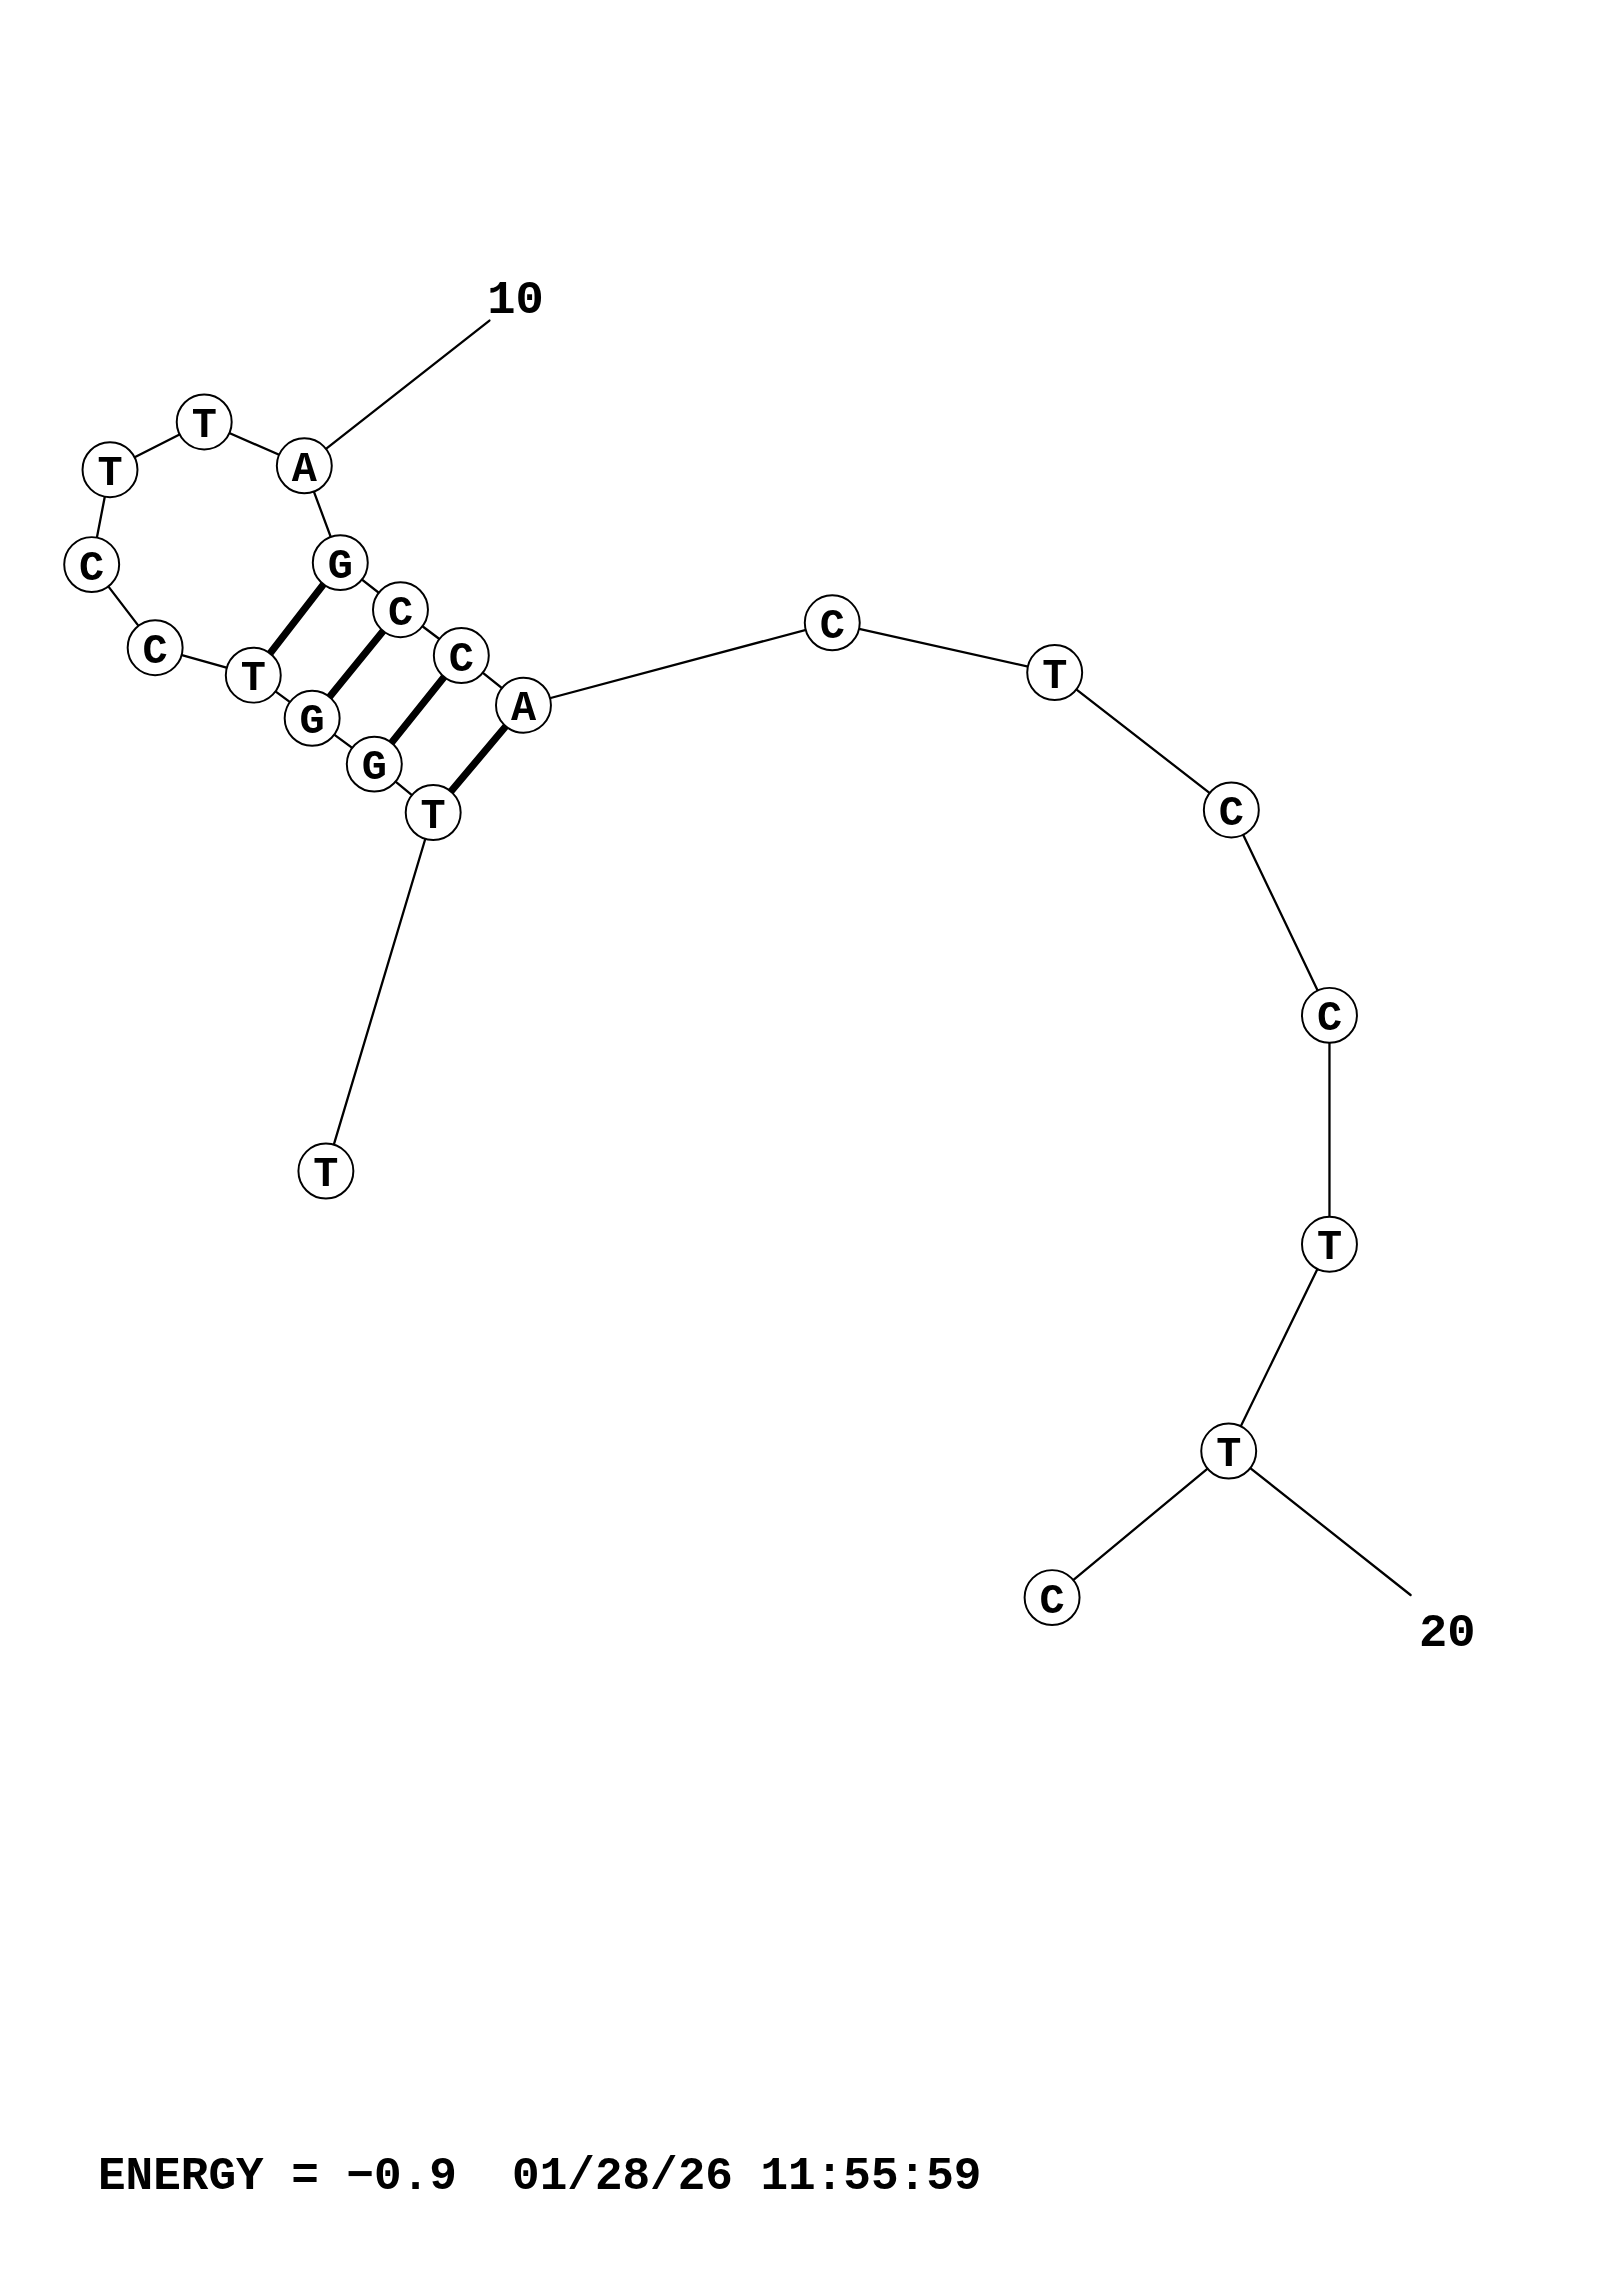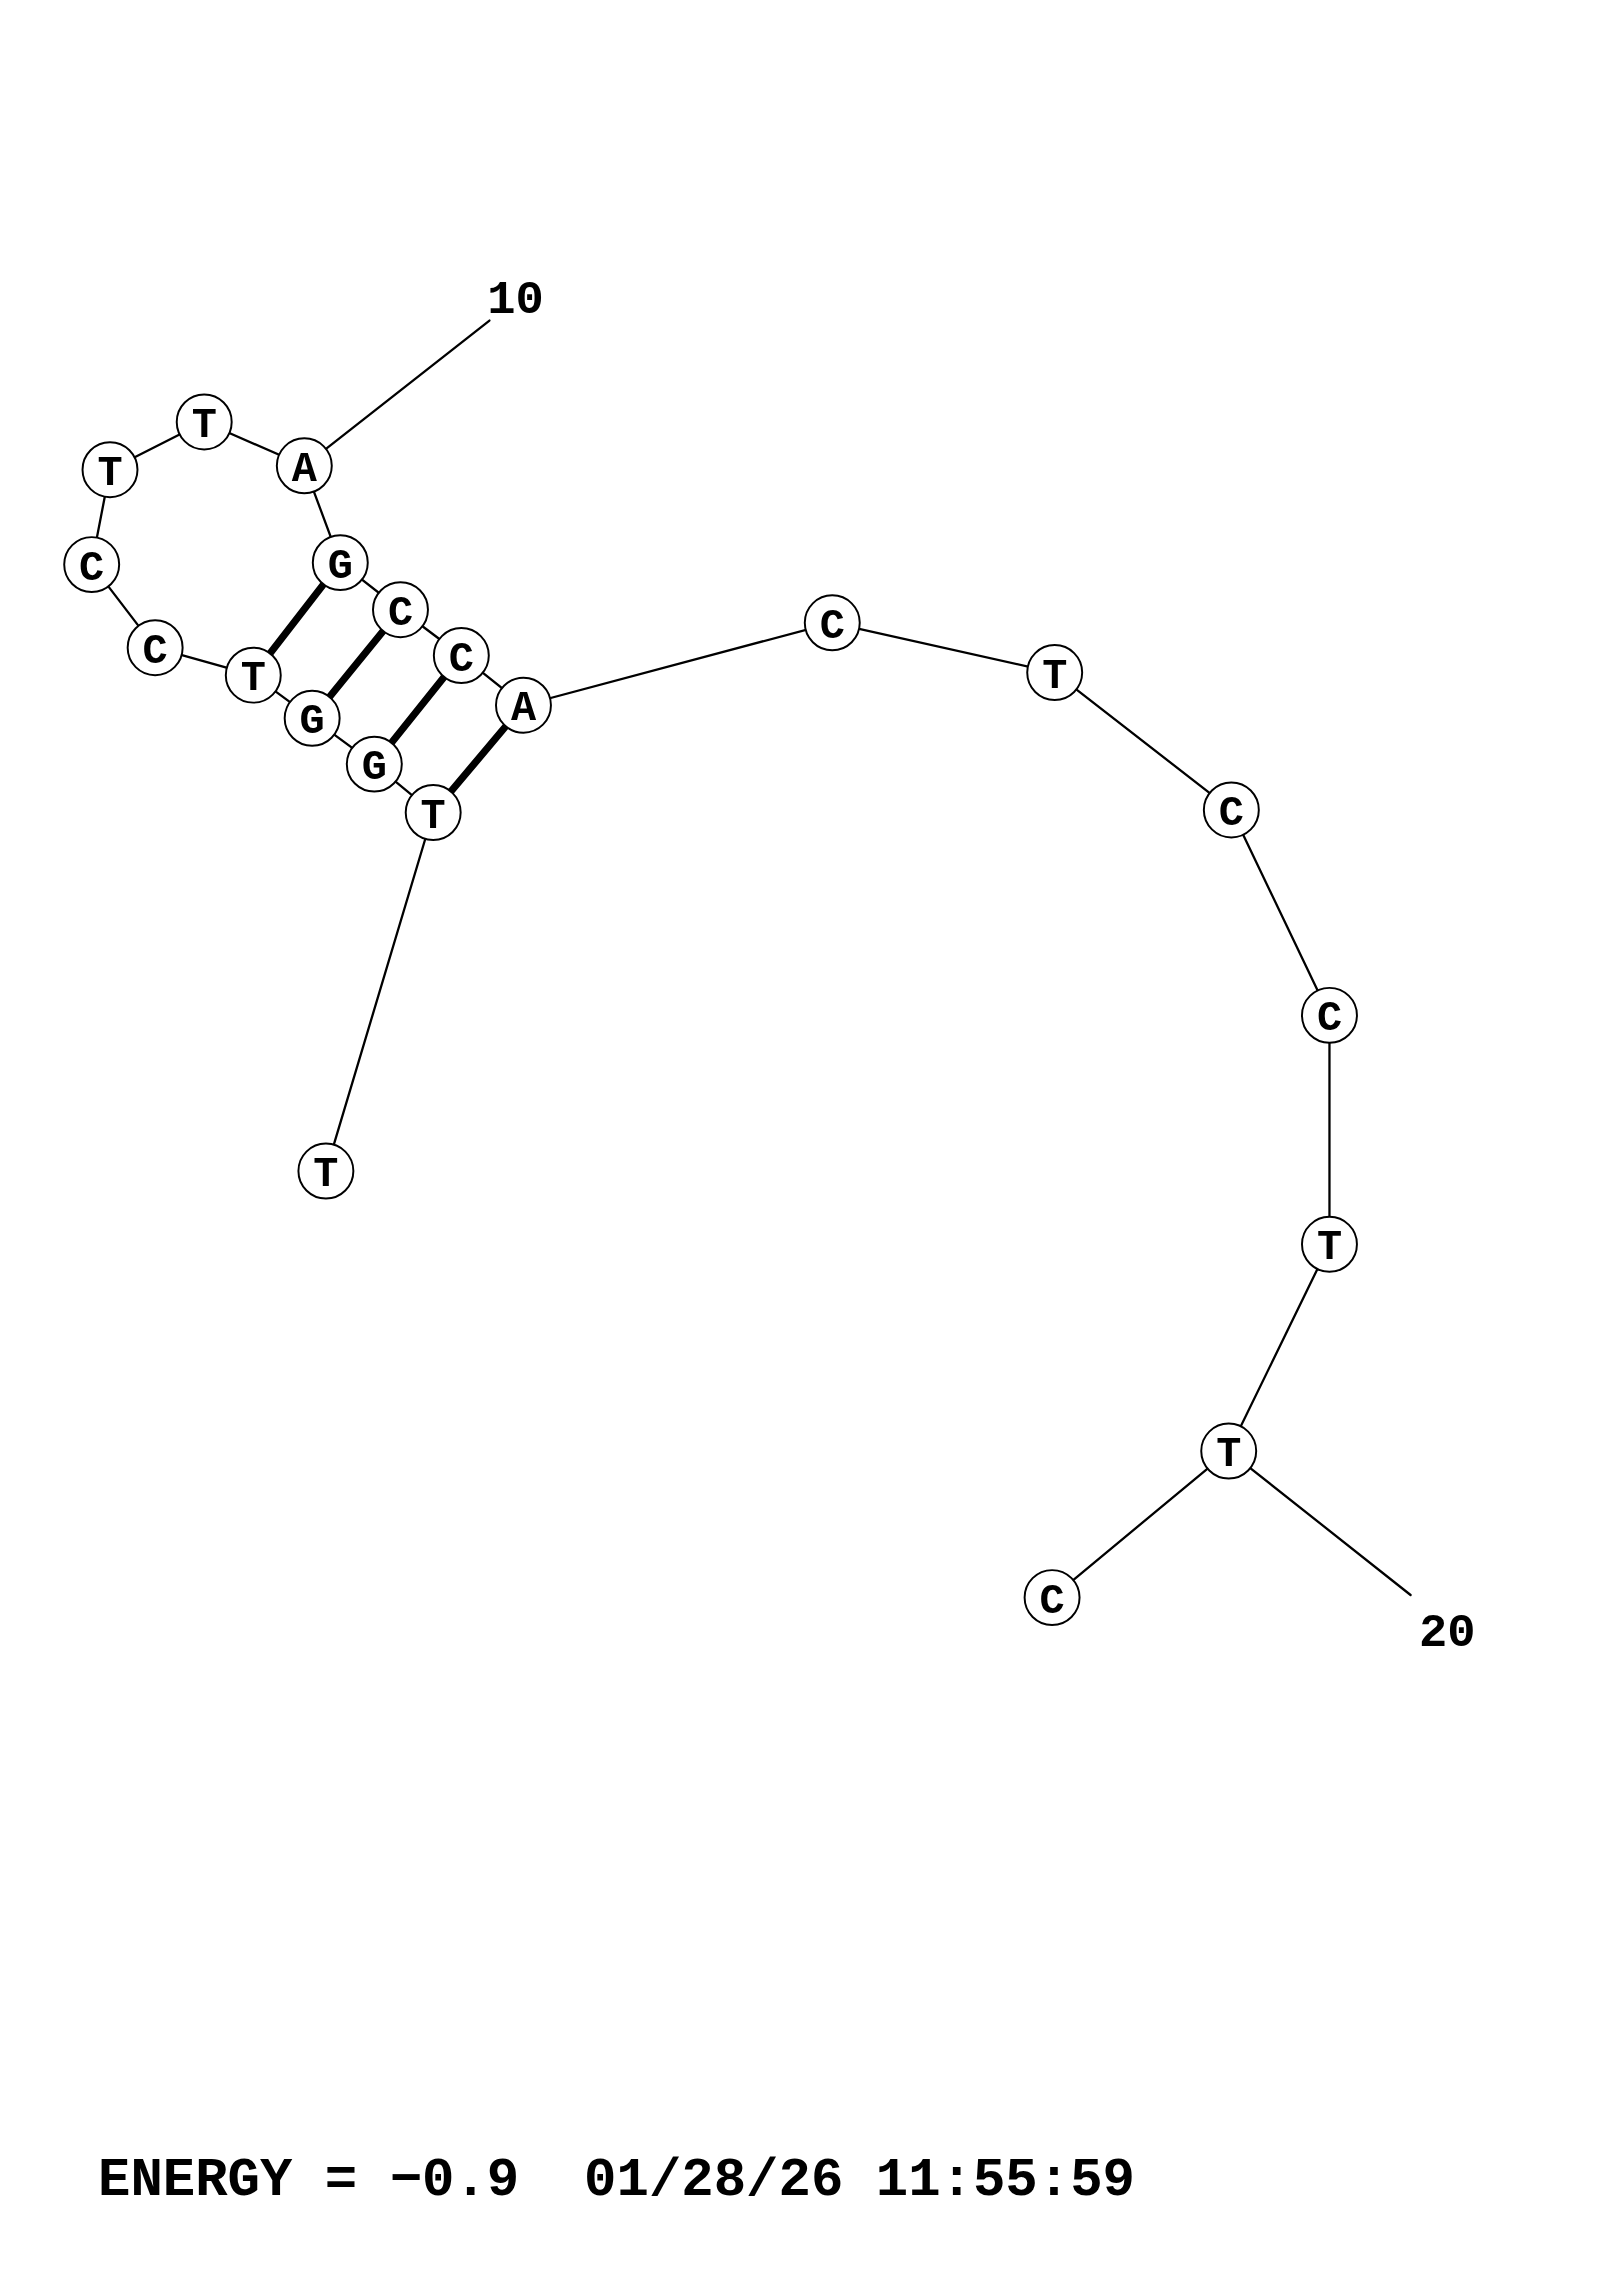--- a/index.html
+++ b/index.html
@@ -33,21 +33,21 @@
     font-weight: bold;
     font-size: 72px;
     fill: #000000;
   }
   .footer {
     position: absolute;
     left: 98px;
     top: 2154px;
     font-family: "Liberation Mono", "DejaVu Sans Mono", monospace;
     font-weight: bold;
-    font-size: 54px;
+    font-size: 46px;
     line-height: 1;
     color: #000000;
     white-space: pre;
   }
 </style>
 </head>
 <body>
 
 <div class="page">
   <svg id="structure-svg" viewBox="0 0 2479 3508" xmlns="http://www.w3.org/2000/svg">

